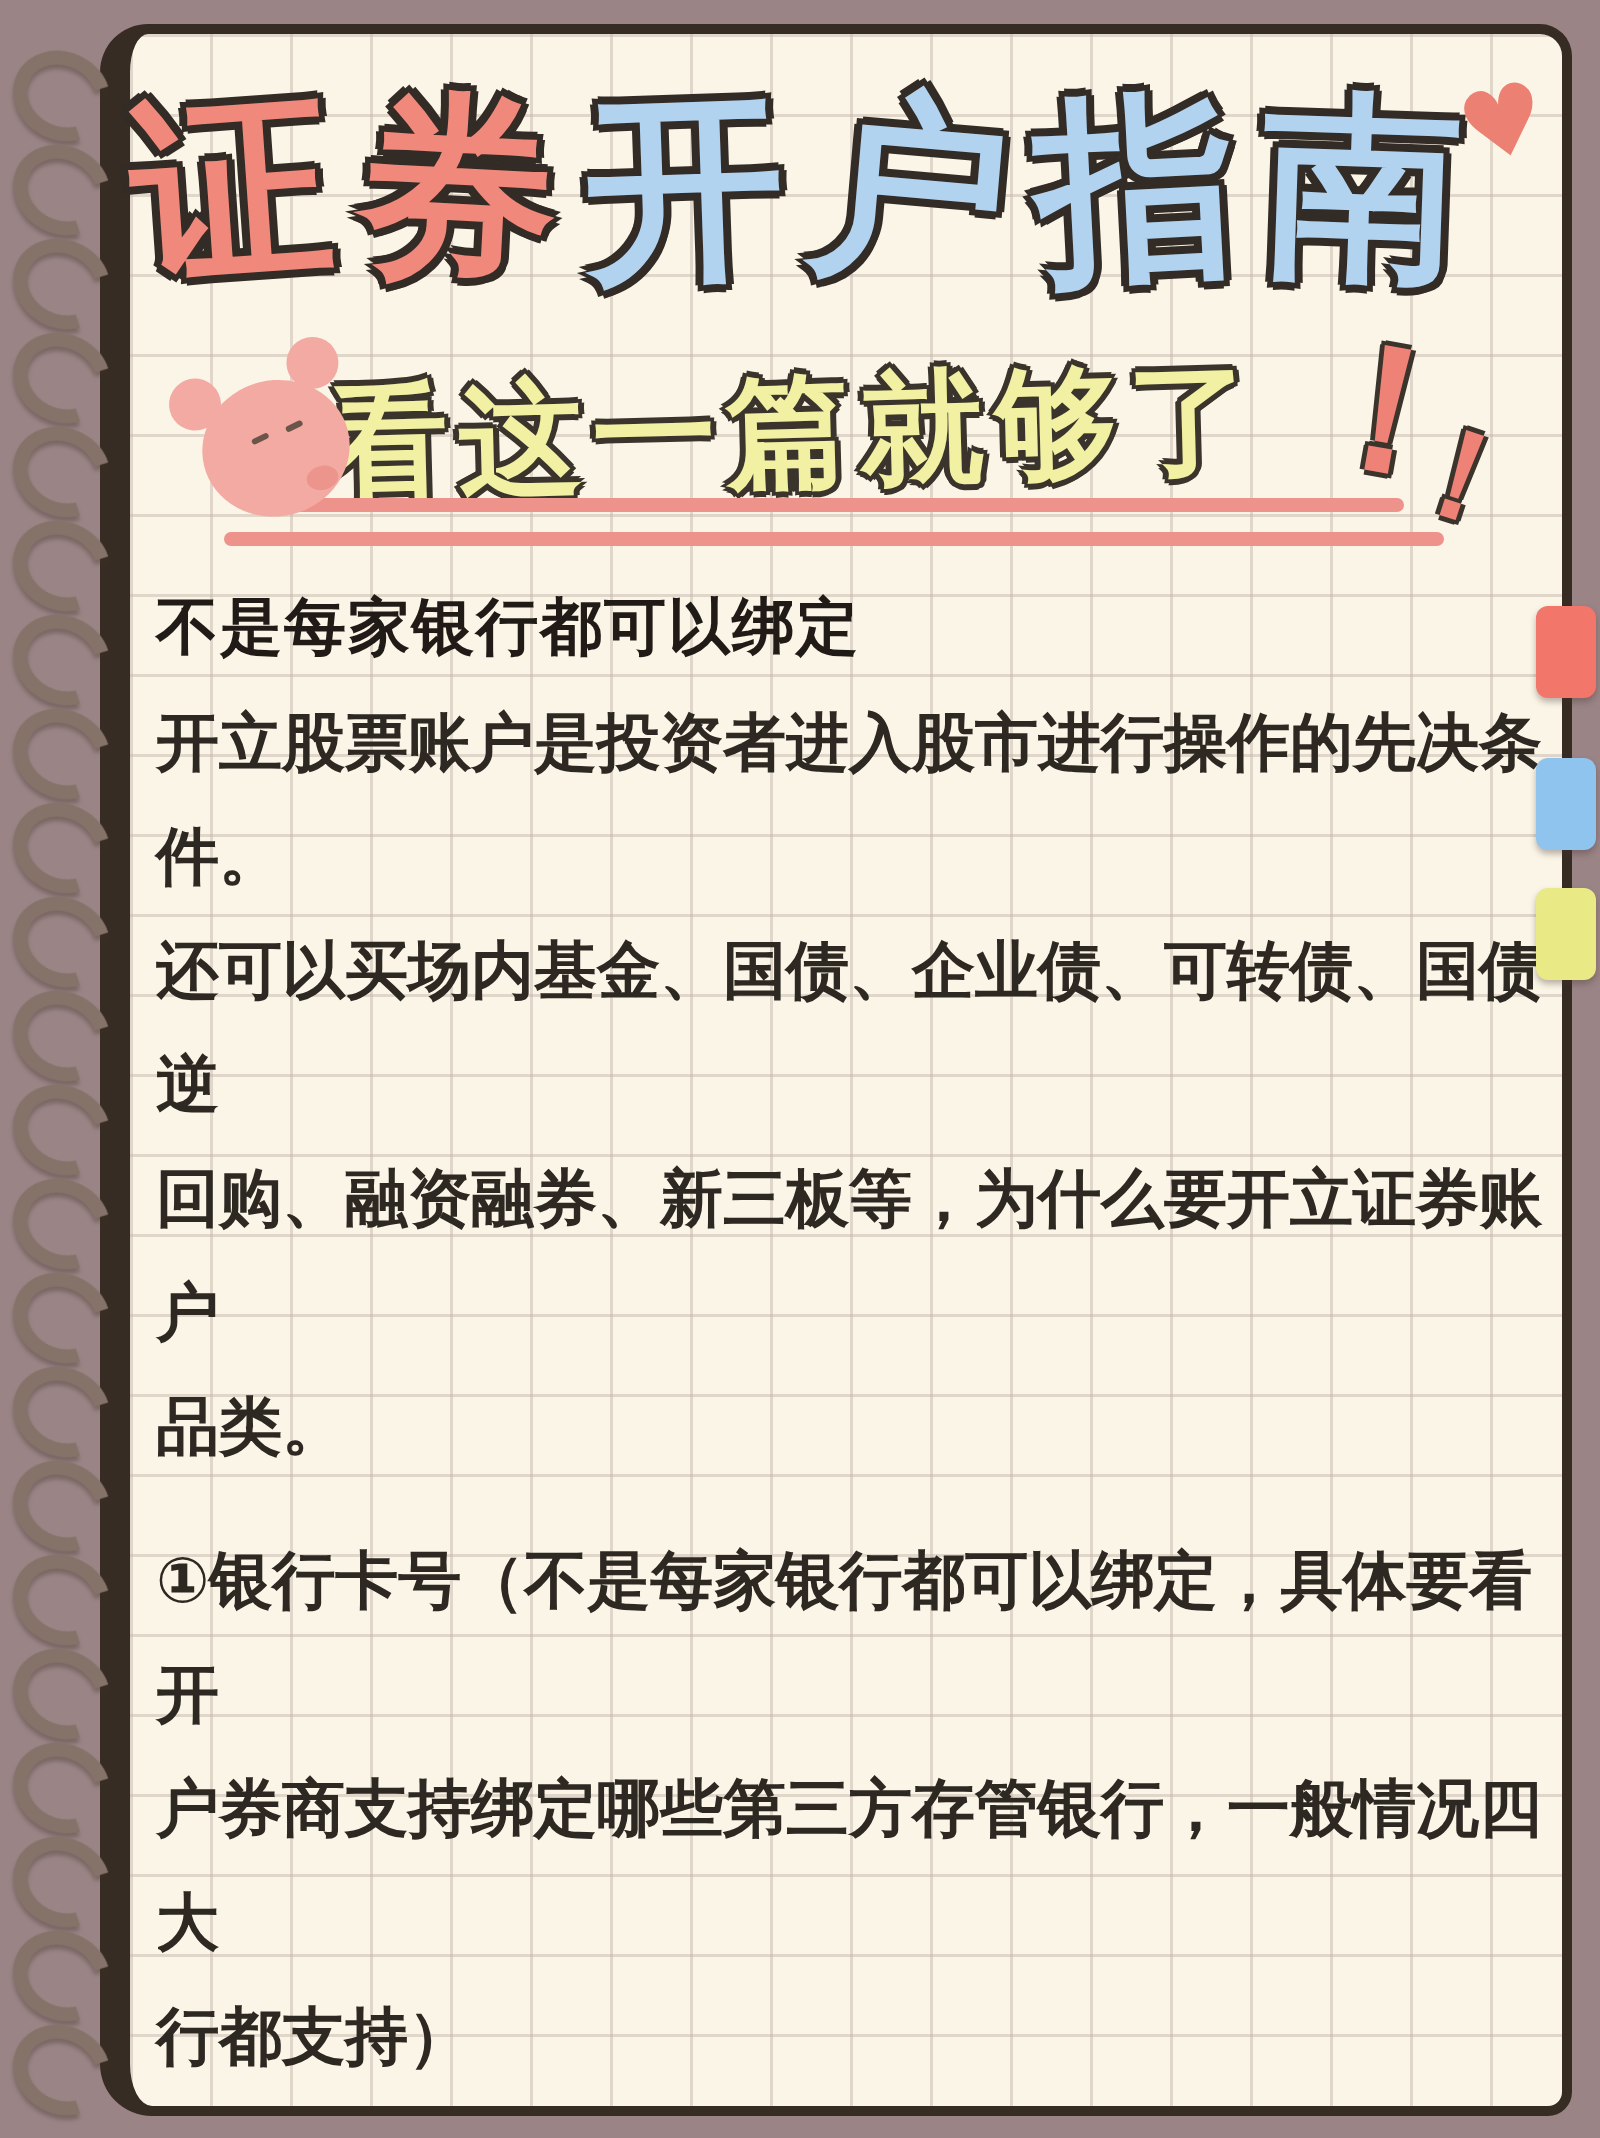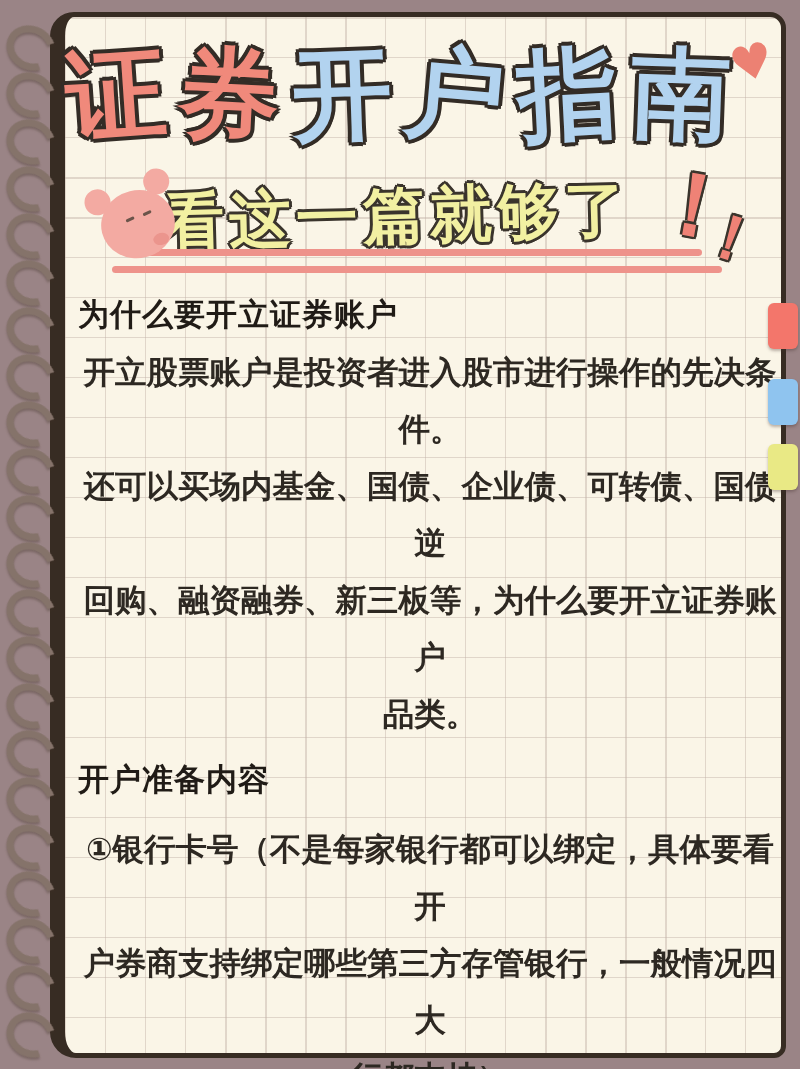--- a/index.html
+++ b/index.html
@@ -76,21 +76,21 @@
   .bear .eye.l { left:38px; top:44px; transform:rotate(-12deg); }
   .bear .eye.r { left:56px; top:42px; transform:rotate(-12deg); }
   .bear .paw  { position:absolute; left:60px; top:66px; width:16px; height:12px;
                 background:#eb958d; border-radius:50%; }
 
   
   .content { position:absolute; left:78px; top:278px; width:704px; z-index:3;
              color:#2d2822; }
   .content h2 { font-size:31px; line-height:44px; letter-spacing:1px; font-weight:900;
                 color:#201b16; margin:14px 0 8px; }
-  .content p  { font-size:31.5px; line-height:57px; font-weight:600; white-space:pre-line;text-align:center; }
+  .content p  { font-size:31.5px; line-height:57px; font-weight:600; white-space:pre-line; }
   .content p.first-item { margin-top:20px; }
 </style>
 </head>
 <body>
 
 <div class="canvas">
 
   <div class="page"></div>
 
   <div class="rings">
@@ -132,27 +132,26 @@
   <div class="subtitle">看这一篇就够了</div>
   <span class="bang big">！</span>
   <span class="bang small">！</span>
 
   <div class="underline a"></div>
   <div class="underline b"></div>
 
   <div class="heart">♥</div>
 
   <div class="content">
-    <h2>为什么要开立证券账户</h2>
+    <h2>不是每家银行都可以绑定</h2>
     <p>开立股票账户是投资者进入股市进行操作的先决条
 件。</p>
     <p>还可以买场内基金、国债、企业债、可转债、国债逆
 回购、融资融券、新三板等，为什么要开立证券账户
 品类。</p>
-    <h2>开户准备内容</h2>
     <p class="first-item">①银行卡号（不是每家银行都可以绑定，具体要看开
 户券商支持绑定哪些第三方存管银行，一般情况四大
 行都支持）</p>
 
   </div>
 
   <div class="tabs-layer">
       <div class="tab" style="background: rgb(243, 118, 107); top: 303px;"></div>
       <div class="tab" style="background: rgb(143, 196, 239); top: 379px;"></div>
       <div class="tab" style="background: rgb(233, 233, 133); top: 444px;"></div>

